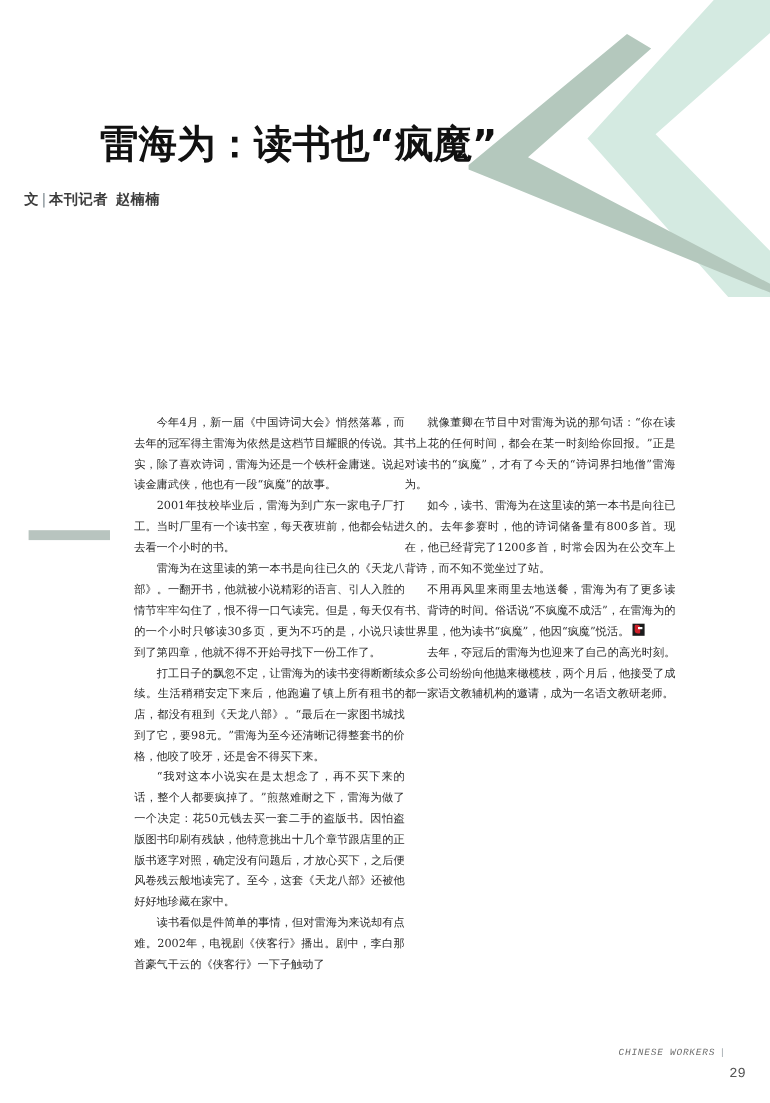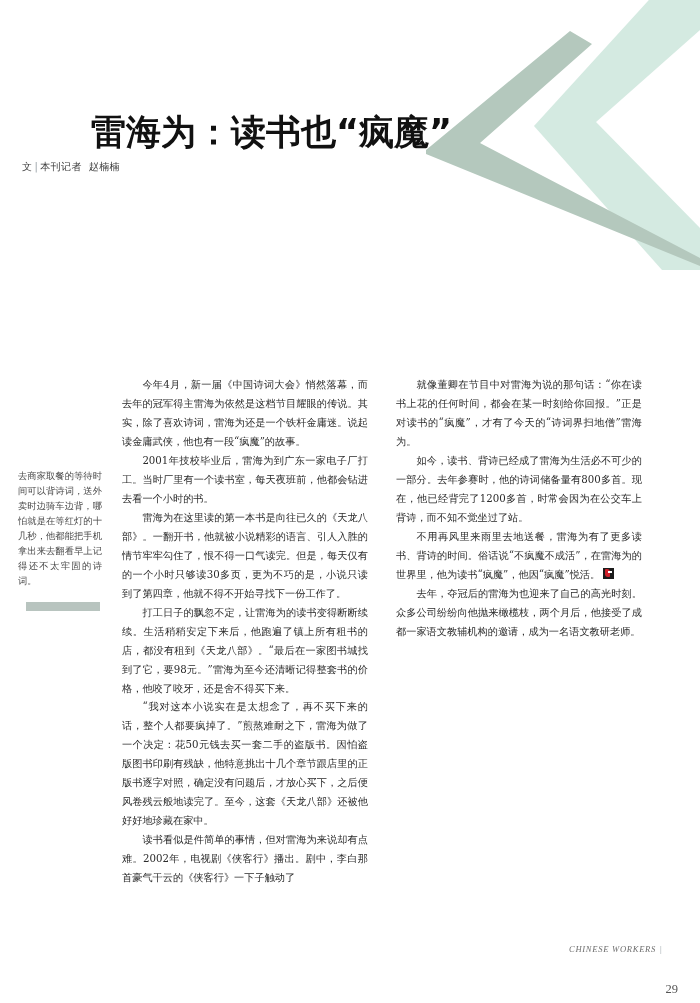--- a/index.html
+++ b/index.html
@@ -37,25 +37,26 @@
     font-weight: bold;
     font-size: 35px;
     letter-spacing: 0px;
     color: #111111;
     line-height: 1.15;
     margin: 0;
     white-space: nowrap;
     text-align: right;
   }
   #byline {
-    margin-top: 8px;
+    margin-top: 20px;
     font-family: "DejaVu Sans", "Liberation Sans", sans-serif;
-    font-size: 10px;
+    font-size: 13px;
     color: #3c3c3c;
     letter-spacing: 0.4px;
+    font-weight: bold;
   }
   #byline .sep {
     color: #9aa3a8;
     margin: 0 2px;
   }
   #byline .gap {
     display: inline-block;
     width: 7px;
   }
 
@@ -82,21 +83,20 @@
     background: #b8c4bf;
   }
 
   
   #cols {
     position: absolute;
     left: 122px;
     top: 376px;
     width: 540px;
     display: flex;
-    gap: 28px;
   }
   .col {
     width: 246px;
   }
   .col p {
     margin: 0;
     font-family: "DejaVu Serif", "Liberation Serif", serif;
     font-size: 10.2px;
     line-height: 1.86;
     color: #2b2b2b;
@@ -134,28 +134,28 @@
     top: 3px;
     width: 4px;
     height: 2px;
     background: #ffffff;
   }
 
   
   #footer {
     position: absolute;
     right: 22px;
-    bottom: 6px;
-    font-family: Liberation Serif, serif;
+    bottom: 20px;
+    font-family: Liberation Mono, monospace;
     font-style: italic;
     font-size: 8.6px;
     letter-spacing: 0.7px;
     color: #6e6e6e;
     display: flex;
-    align-items: flex-start;
+    align-items: center;
   }
   #footer .bar {
     color: #9aa3a8;
     margin: 0 3px 0 4px;
     font-style: normal;
   }
   #footer .pageno {
     font-style: normal;
     font-size: 12.5px;
     letter-spacing: 0;
@@ -172,36 +172,35 @@
 </svg>
 
 <div id="masthead">
   <h1 id="title">雷海为：读书也“疯魔”</h1>
   <div id="byline">
     <span>文</span><span class="sep">|</span><span>本刊记者</span><span class="gap"></span><span>赵楠楠</span>
   </div>
 </div>
 
 <div id="sidebar">
-  <div id="pullquote">去商家取餐的等待时间可以背诗词，送外卖时边骑车边背，哪怕就是在等红灯的十几秒，他都能把手机拿出来去翻看早上记得还不太牢固的诗词。</div>
   <div id="pullrule"></div>
 </div>
 
 <div id="cols">
   <div class="col">
     <p>今年4月，新一届《中国诗词大会》悄然落幕，而去年的冠军得主雷海为依然是这档节目耀眼的传说。其实，除了喜欢诗词，雷海为还是一个铁杆金庸迷。说起读金庸武侠，他也有一段“疯魔”的故事。</p>
     <p>2001年技校毕业后，雷海为到广东一家电子厂打工。当时厂里有一个读书室，每天夜班前，他都会钻进去看一个小时的书。</p>
     <p>雷海为在这里读的第一本书是向往已久的《天龙八部》。一翻开书，他就被小说精彩的语言、引人入胜的情节牢牢勾住了，恨不得一口气读完。但是，每天仅有的一个小时只够读30多页，更为不巧的是，小说只读到了第四章，他就不得不开始寻找下一份工作了。</p>
     <p>打工日子的飘忽不定，让雷海为的读书变得断断续续。生活稍稍安定下来后，他跑遍了镇上所有租书的店，都没有租到《天龙八部》。“最后在一家图书城找到了它，要98元。”雷海为至今还清晰记得整套书的价格，他咬了咬牙，还是舍不得买下来。</p>
     <p>“我对这本小说实在是太想念了，再不买下来的话，整个人都要疯掉了。”煎熬难耐之下，雷海为做了一个决定：花50元钱去买一套二手的盗版书。因怕盗版图书印刷有残缺，他特意挑出十几个章节跟店里的正版书逐字对照，确定没有问题后，才放心买下，之后便风卷残云般地读完了。至今，这套《天龙八部》还被他好好地珍藏在家中。</p>
     <p>读书看似是件简单的事情，但对雷海为来说却有点难。2002年，电视剧《侠客行》播出。剧中，李白那首豪气干云的《侠客行》一下子触动了</p>
   </div>
   <div class="col">
     <p>就像董卿在节目中对雷海为说的那句话：“你在读书上花的任何时间，都会在某一时刻给你回报。”正是对读书的“疯魔”，才有了今天的“诗词界扫地僧”雷海为。</p>
-    <p>如今，读书、背诗已经成了雷海为生活必不可少的一部分。去年参赛时，他的诗词储备量有800多首。现在，他已经背完了1200多首，时常会因为在公交车上背诗，而不知不觉坐过了站。</p>
+    <p>如今，读书、雷海为在这里读的第一本书是向往已久的。去年参赛时，他的诗词储备量有800多首。现在，他已经背完了1200多首，时常会因为在公交车上背诗，而不知不觉坐过了站。</p>
     <p><span>不用再风里来雨里去地送餐，雷海为有了更多读书、背诗的时间。俗话说“不疯魔不成活”，在雷海为的世界里，他为读书“疯魔”，他因“疯魔”悦活。</span><span class="endmark"></span></p>
     <p>去年，夺冠后的雷海为也迎来了自己的高光时刻。众多公司纷纷向他抛来橄榄枝，两个月后，他接受了成都一家语文教辅机构的邀请，成为一名语文教研老师。</p>
   </div>
 </div>
 
 <div id="footer">
   <span>CHINESE WORKERS</span>
   <span class="bar">|</span>
   <span class="pageno">29</span>
 </div>

